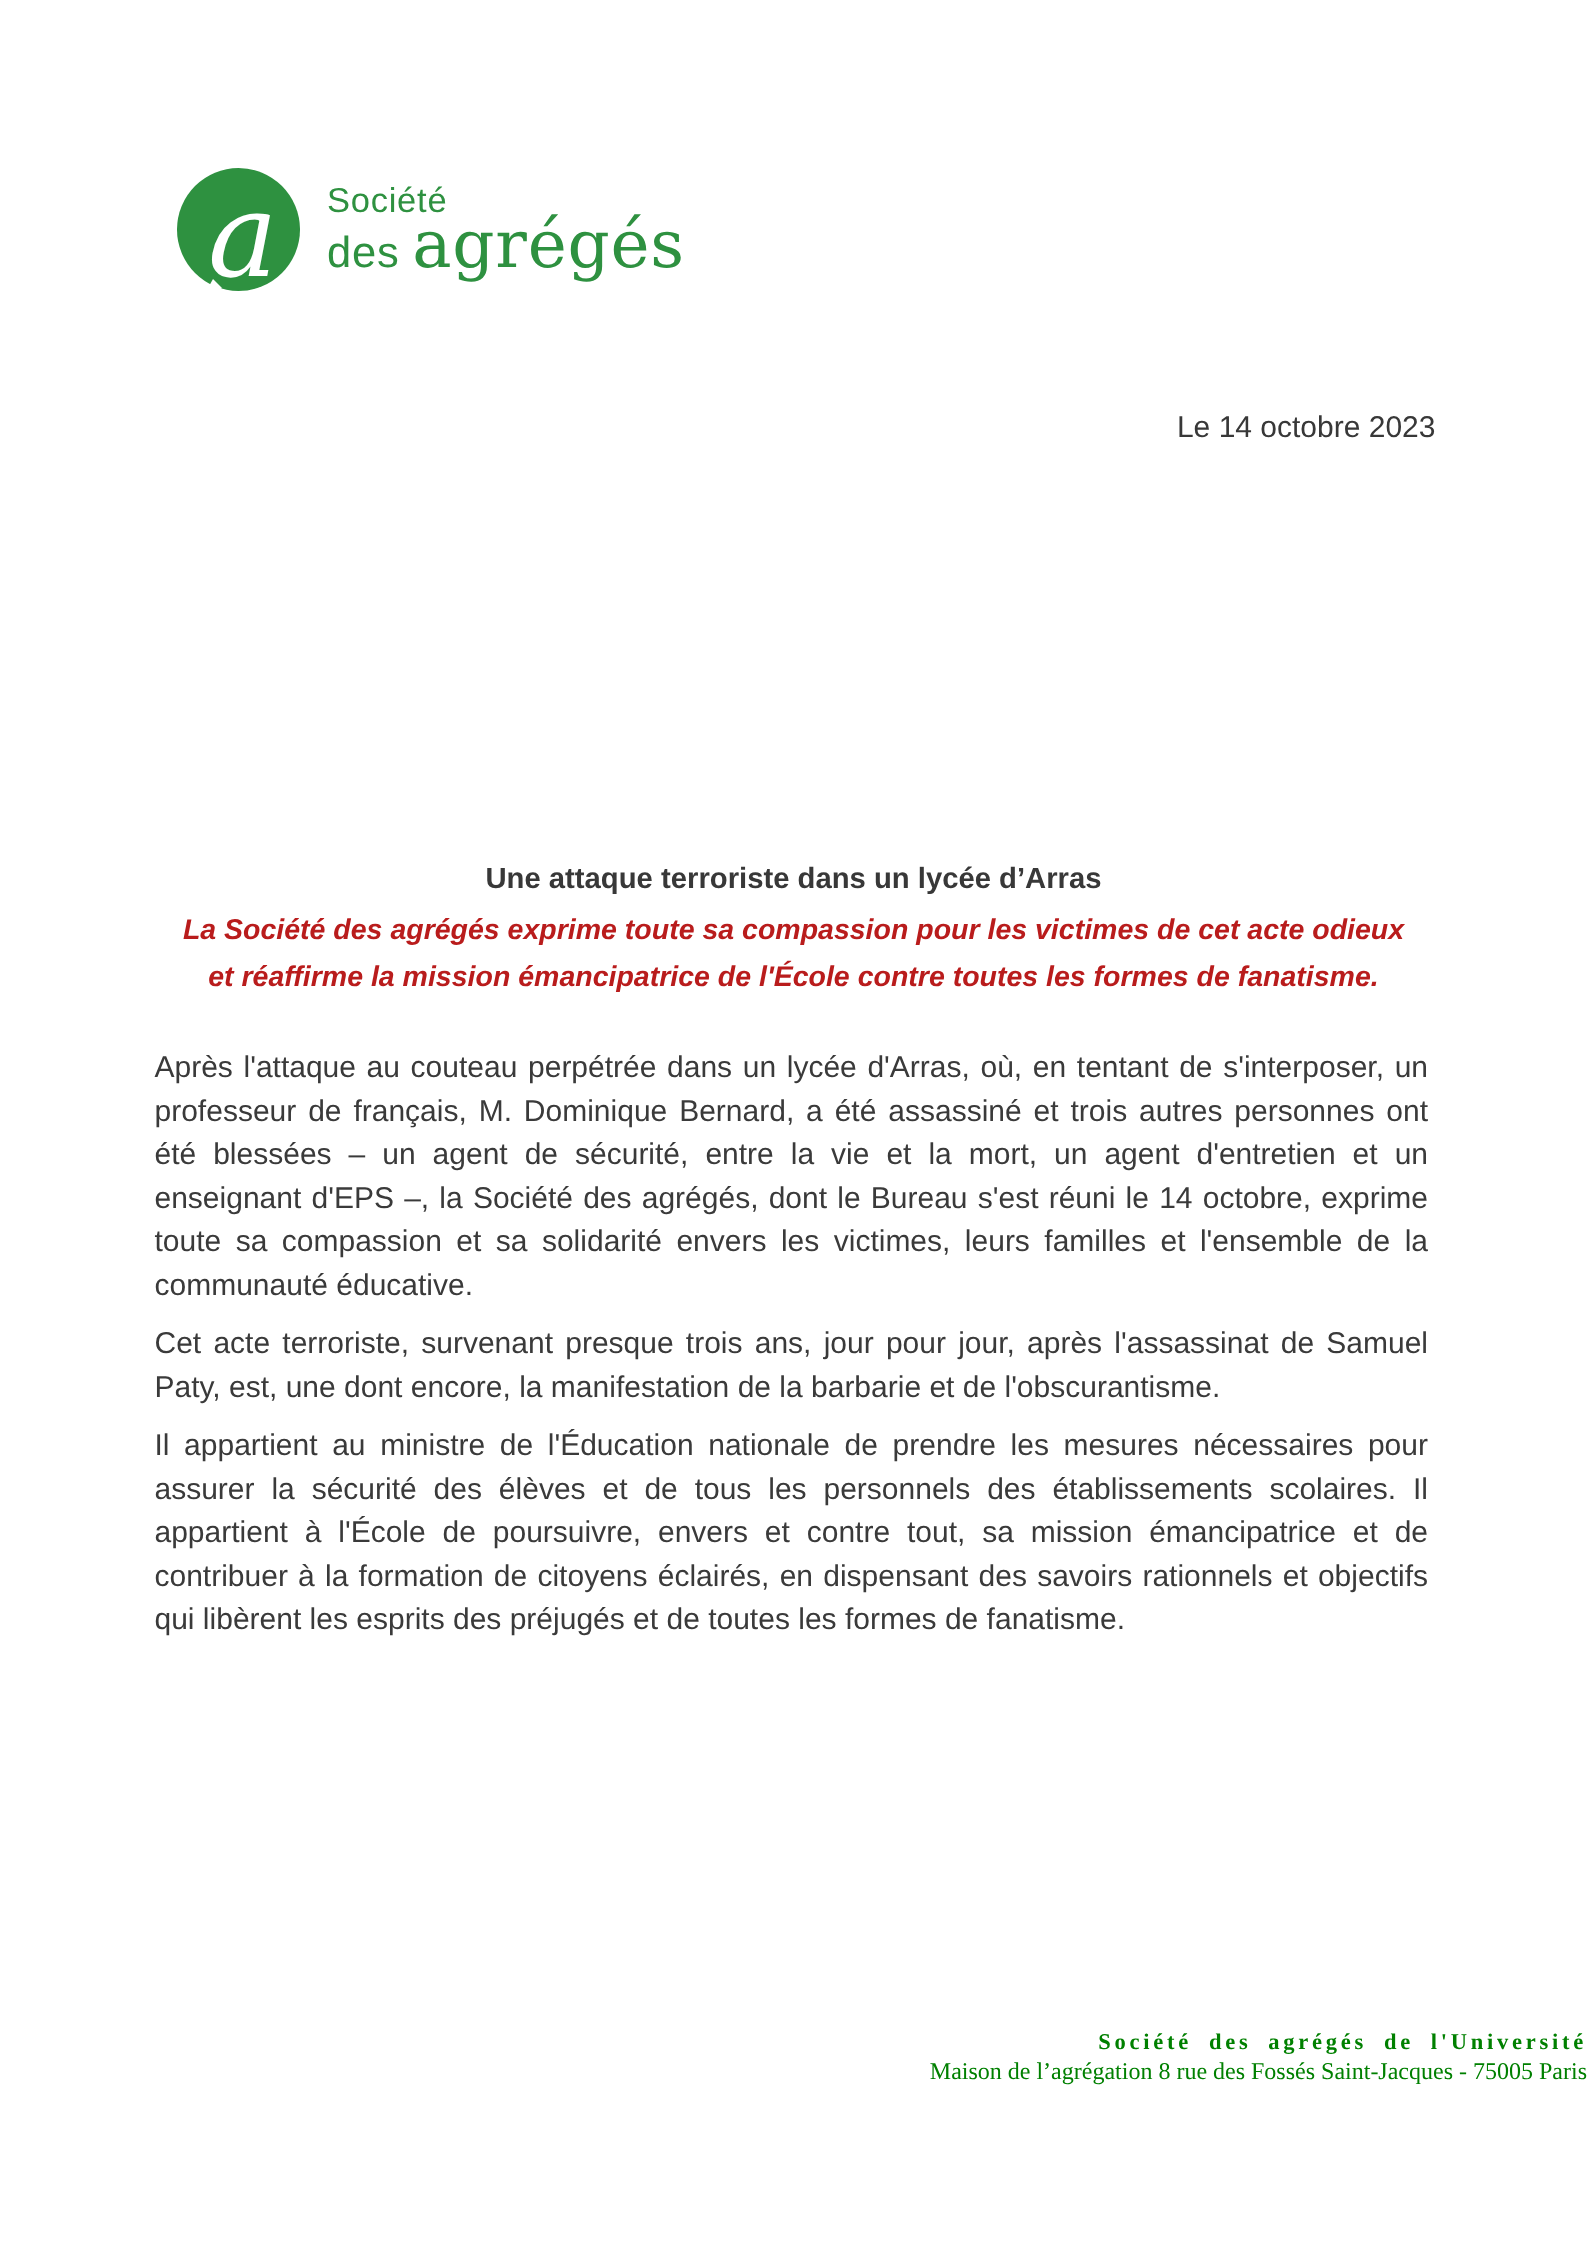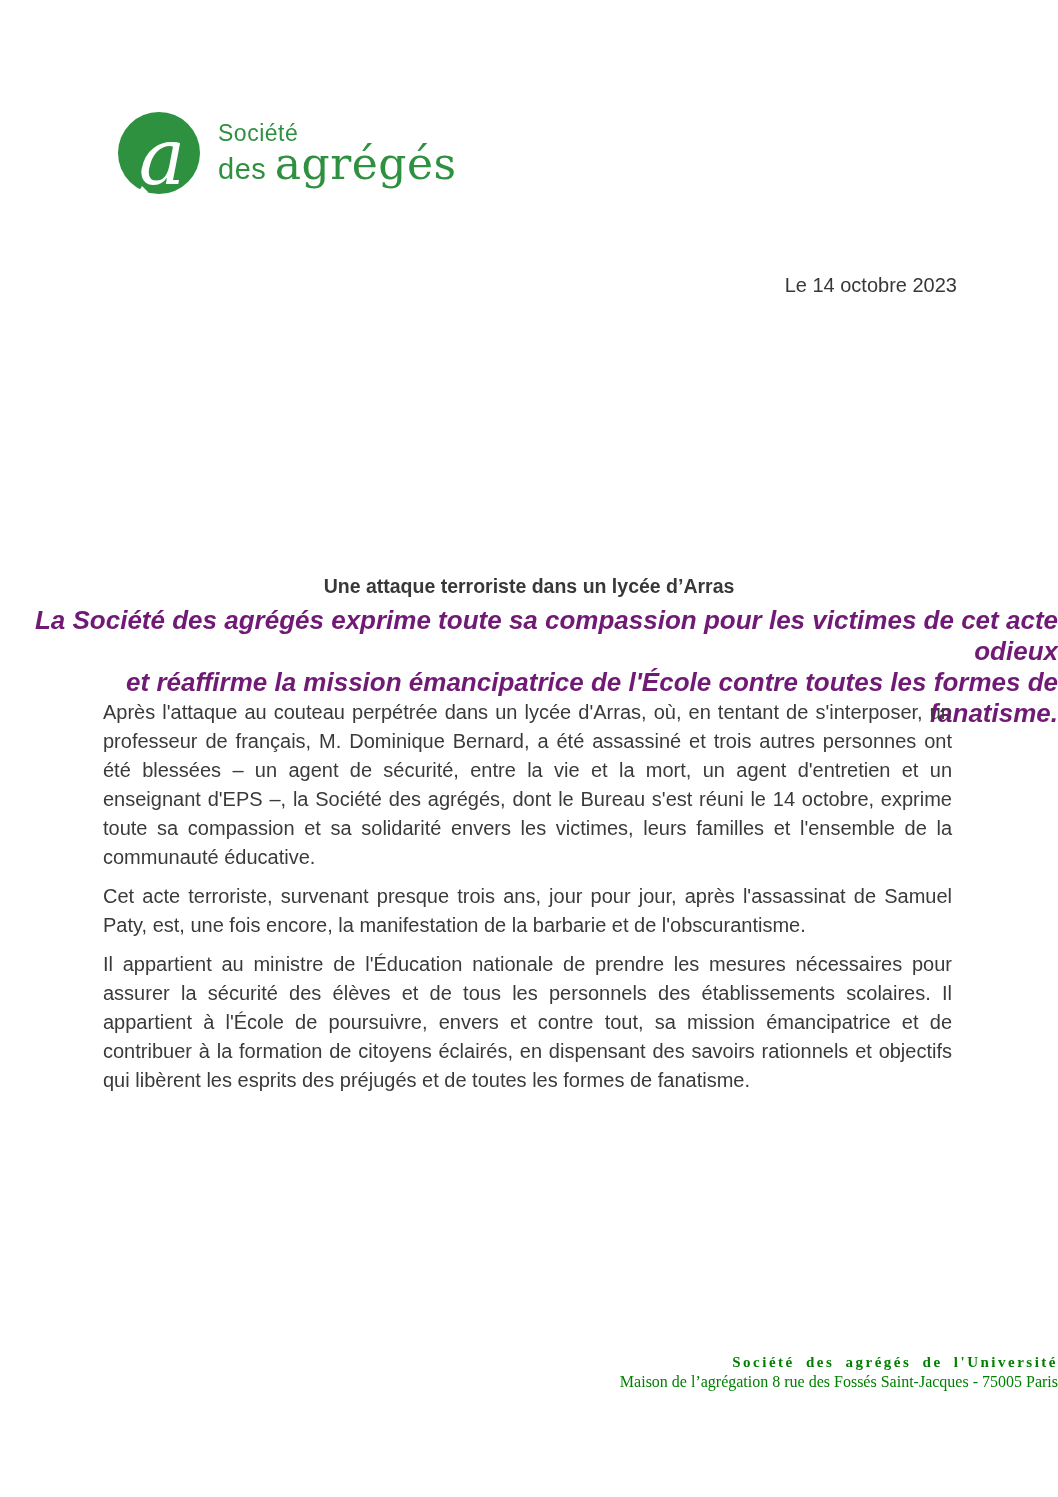--- a/index.html
+++ b/index.html
@@ -42,22 +42,22 @@
     color: #383838; letter-spacing: 0.3px;
   }
   .subhead {
     position: absolute; top: 530px; left: 0; width: 100%;
     text-align: center; font-size: 19.5px; font-weight: 700;
     color: #383838;
     margin-top: 45px;
   }
   .lede {
     position: absolute; top: 605px; left: 0; width: 100%;
-    text-align: right; font-size: 26px; font-weight: 700;
-    font-style: italic; color: #701a75; line-height: 31px;
+    text-align: center; font-size: 19px; font-weight: 700;
+    font-style: italic; color: #b91c1c; line-height: 31px;
   }
 
   
   .body-text {
     position: absolute; top: 698px; left: 103px; width: 854px;
     text-align: justify;
     font-size: 20px; line-height: 29px; color: #3a3a3a;
   }
   .body-text p { margin: 0 5px 10px 0; }
 
@@ -101,21 +101,21 @@
 
   <div class="subhead">Une attaque terroriste dans un lycée d’Arras</div>
 
   <div class="lede">
     <div>La Société des agrégés exprime toute sa compassion pour les victimes de cet acte odieux</div>
     <div>et réaffirme la mission émancipatrice de l'École contre toutes les formes de fanatisme.</div>
   </div>
 
   <div class="body-text">
     <p>Après l'attaque au couteau perpétrée dans un lycée d'Arras, où, en tentant de s'interposer, un professeur de français, M. Dominique Bernard, a été assassiné et trois autres personnes ont été blessées – un agent de sécurité, entre la vie et la mort, un agent d'entretien et un enseignant d'EPS –, la Société des agrégés, dont le Bureau s'est réuni le 14 octobre, exprime toute sa compassion et sa solidarité envers les victimes, leurs familles et l'ensemble de la communauté éducative.</p>
-    <p>Cet acte terroriste, survenant presque trois ans, jour pour jour, après l'assassinat de Samuel Paty, est, une fois encore, la manifestation de la barbarie et de l'obscurantisme.</p>
+    <p>Cet acte terroriste, survenant presque trois ans, jour pour jour, après l'assassinat de Samuel Paty, est, une dont encore, la manifestation de la barbarie et de l'obscurantisme.</p>
     <p>Il appartient au ministre de l'Éducation nationale de prendre les mesures nécessaires pour assurer la sécurité des élèves et de tous les personnels des établissements scolaires. Il appartient à l'École de poursuivre, envers et contre tout, sa mission émancipatrice et de contribuer à la formation de citoyens éclairés, en dispensant des savoirs rationnels et objectifs qui libèrent les esprits des préjugés et de toutes les formes de fanatisme.</p>
   </div>
 
   <div class="footer">
     <div class="footer-line1">Société des agrégés de l'Université</div>
     <div class="footer-line2">Maison de l’agrégation 8 rue des Fossés Saint-Jacques - 75005 Paris</div>
   </div>
 
 </div>
 

